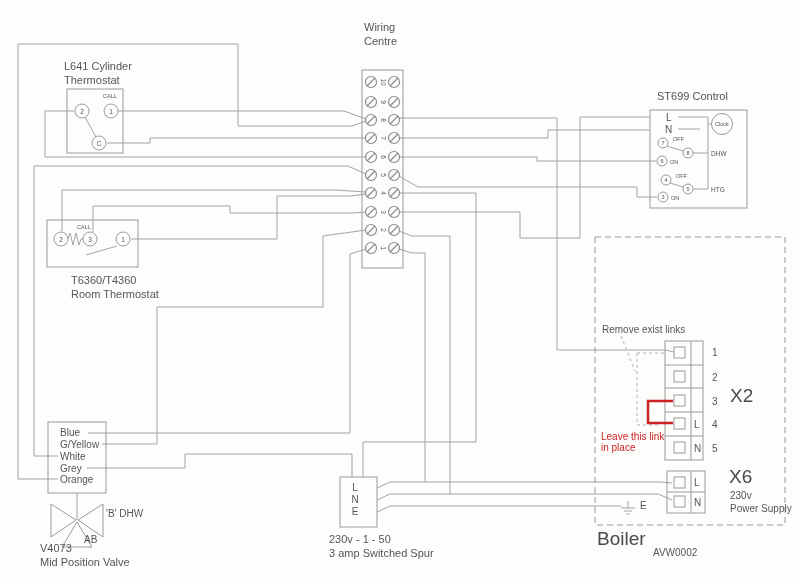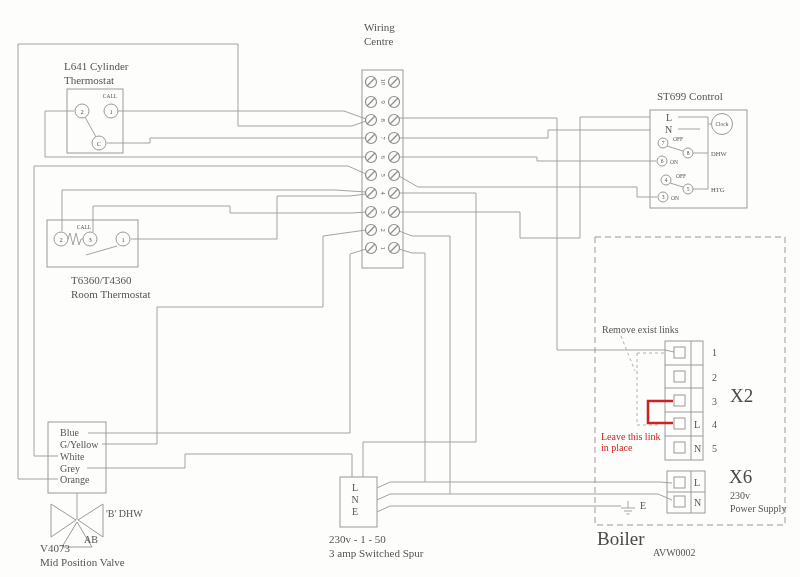--- a/index.html
+++ b/index.html
@@ -1,16 +1,16 @@
 <!DOCTYPE html>
 <html><head>
 <meta charset="utf-8">
 <style>
   html,body{margin:0;padding:0;background:#f6f6f4;}
-  .page{position:relative;width:800px;height:577px;background:#fdfdfc;font-family:Liberation Serif, serif;}
+  .page{position:relative;width:800px;height:577px;background:#fdfdfc;font-family:Liberation Sans, sans-serif;}
   svg{position:absolute;left:0;top:0;}
   svg text{fill:#555;}
   .t-lg{font-size:11px;}
   .t-md{font-size:10px;}
   .t-sm{font-size:6.5px;}
   .t-xs{font-size:5.5px;}
   .t-big{font-size:19px;fill:#4a4a4a;}
   .t-red{fill:#cc2222;font-size:10px;}
   .w{fill:none;stroke:#a3a3a3;stroke-width:1;}
   .box{fill:none;stroke:#9a9a9a;stroke-width:1;}

